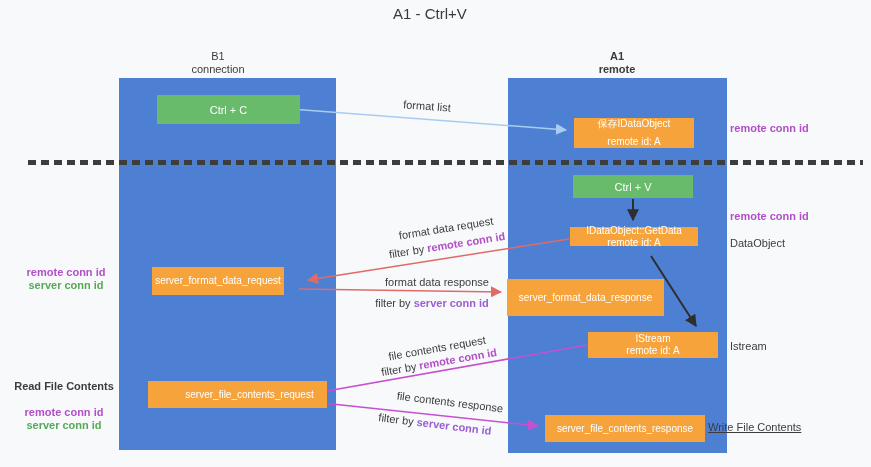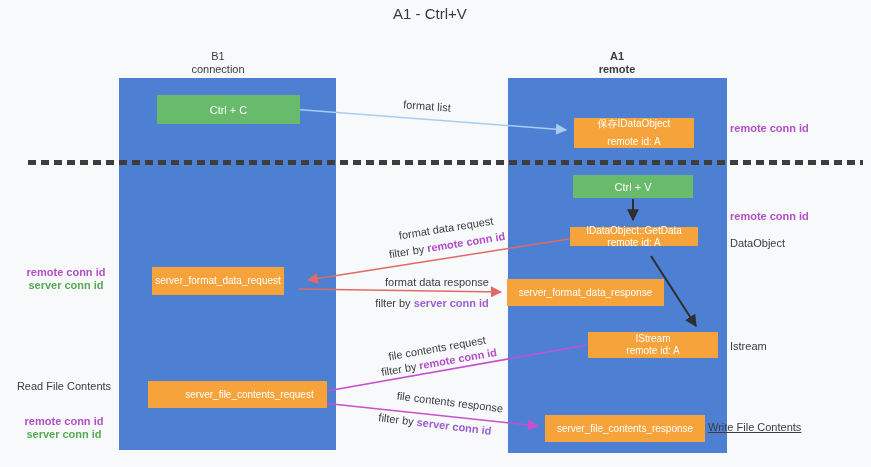--- a/index.html
+++ b/index.html
@@ -85,21 +85,21 @@
 
   <div class="node orange" style="left:570px;top:227px;width:128px;height:19px;">
     <span>IDataObject::GetData</span>
     <span>remote id: A</span>
   </div>
 
   <div class="node orange" style="left:152px;top:267px;width:132px;height:28px;">
     <span>server_format_data_request</span>
   </div>
 
-  <div class="node orange" style="left:507px;top:279px;width:157px;height:27px;">
+  <div class="node orange" style="left:507px;top:279px;width:157px;height:37px;">
     <span>server_format_data_response</span>
   </div>
 
   <div class="node orange" style="left:588px;top:332px;width:130px;height:26px;">
     <span>IStream</span>
     <span>remote id: A</span>
   </div>
 
   <div class="node orange" style="left:148px;top:381px;width:155px;height:27px;padding-left:24px;">
     <span>server_file_contents_request</span>
@@ -115,21 +115,21 @@
   <div class="lbl magenta" style="left:730px;top:210px;">remote conn id</div>
   <div class="lbl dark" style="left:730px;top:237px;">DataObject</div>
   <div class="lbl dark" style="left:730px;top:340px;">Istream</div>
   <div class="lbl dark" style="left:708px;top:421px;text-decoration:underline;">Write File Contents</div>
 
   <div class="leftgroup" style="left:16px;top:266px;width:100px;">
     <div class="magenta">remote conn id</div>
     <div class="greentx">server conn id</div>
   </div>
   <div class="leftgroup" style="left:10px;top:380px;width:108px;">
-    <div class="dark" style="font-weight:normal;margin-bottom:22px;">Read File Contents</div>
+    <div class="dark" style="font-weight:bold;margin-bottom:13px;">Read File Contents</div>
     <div class="magenta">remote conn id</div>
     <div class="greentx">server conn id</div>
   </div>
 
   <div class="arrowlbl" style="left:377px;top:100px;width:100px;transform:rotate(4deg);">format list</div>
 
   <div class="arrowlbl" style="left:391px;top:222px;width:110px;transform:rotate(-9deg);">format data request</div>
   <div class="arrowlbl" style="left:380px;top:239px;width:134px;transform:rotate(-9deg);">
     <span>filter by</span><span class="magenta key">remote conn id</span>
   </div>

